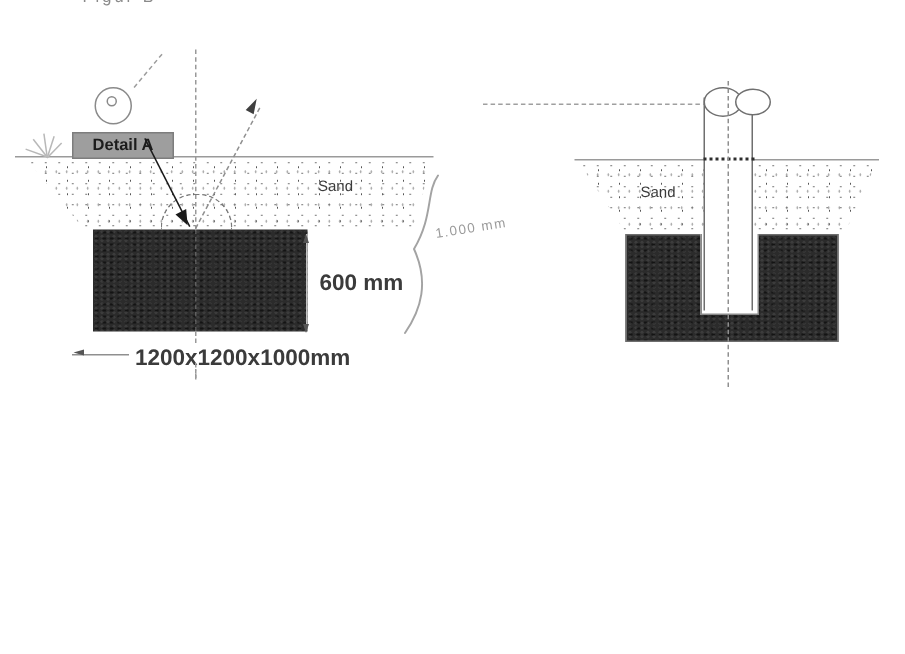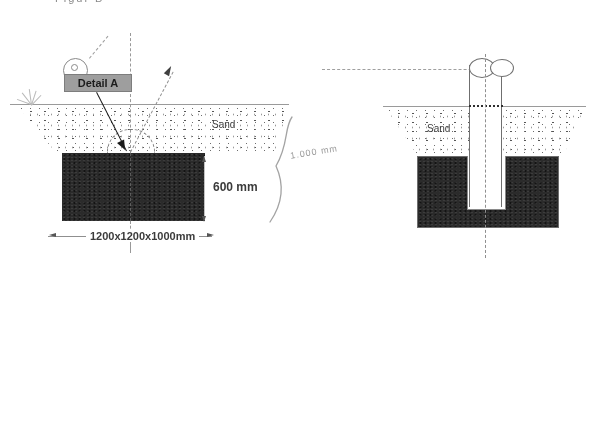--- a/index.html
+++ b/index.html
@@ -69,39 +69,39 @@
          border-bottom:none;border-radius:23px 23px 0 0;"></div>
 
     <div class="dline" style="left:130px;top:152px;width:91px;border-top:1.4px dashed #8f8f8f;transform:rotate(-62deg);"></div>
     <div class="tri" style="left:163px;top:66px;border-left:10px solid #3f3f3f;border-top:3.5px solid transparent;
          border-bottom:3.5px solid transparent;transform:rotate(-62deg);"></div>
 
     <div class="abs" style="left:63px;top:58px;width:23px;height:23px;border:1.5px solid #8a8a8a;border-radius:50%;"></div>
     <div class="abs" style="left:71px;top:64px;width:5px;height:5px;border:1px solid #8a8a8a;border-radius:50%;"></div>
     <div class="dline" style="left:89px;top:58px;width:29px;border-top:1.2px dashed #9d9d9d;transform:rotate(-50deg);"></div>
 
-    <div class="label-plate" style="left:48px;top:74px;width:66px;height:16px;margin-left:16px;">Detail A</div>
+    <div class="label-plate" style="left:48px;top:88px;width:66px;height:16px;">Detail A</div>
 
     <div class="dline" style="left:97px;top:92px;width:66px;border-top:1.6px solid #1a1a1a;transform:rotate(63deg);"></div>
     <div class="tri" style="left:117px;top:143px;border-left:10px solid #1a1a1a;border-top:4px solid transparent;
          border-bottom:4px solid transparent;transform:rotate(63deg);"></div>
 
     <div class="abs" style="left:204px;top:156px;width:0;height:64px;border-left:1px solid #c2c2c2;"></div>
     <div class="tri" style="left:202px;top:153px;border-bottom:6px solid #555;border-left:2.5px solid transparent;
          border-right:2.5px solid transparent;"></div>
     <div class="tri" style="left:202px;top:216px;border-top:6px solid #555;border-left:2.5px solid transparent;
          border-right:2.5px solid transparent;"></div>
-    <div class="dimtext" style="left:213px;top:180px;font-size:12px;">600 mm</div>
+    <div class="dimtext" style="left:213px;top:180px;font-size:15px;">600 mm</div>
 
     <div class="hline" style="left:48px;top:236px;width:164px;border-top-color:#8f8f8f;"></div>
     <div class="tri" style="left:46px;top:233px;border-right:7px solid #555;border-top:2.7px solid transparent;
          border-bottom:2.7px solid transparent;"></div>
     <div class="tri" style="left:207px;top:233px;border-left:7px solid #555;border-top:2.7px solid transparent;
          border-bottom:2.7px solid transparent;"></div>
-    <div class="dimtext" style="left:86px;top:230px;font-size:11px;padding:0 4px;">1200x1200x1000mm</div>
+    <div class="dimtext" style="left:86px;top:230px;font-size:15px;padding:0 4px;">1200x1200x1000mm</div>
     <div class="vdash" style="left:130px;top:242px;height:11px;"></div>
 
     <svg style="left:262px;top:114px;" width="36" height="112" viewBox="0 0 36 112">
       <path d="M30,3 C22,14 27,30 14,52 C24,74 19,92 8,108" fill="none" stroke="#a3a3a3" stroke-width="1.3" stroke-linecap="round"></path>
     </svg>
     <div class="abs" style="left:290px;top:147px;font-size:9px;color:#9a9a9a;transform:rotate(-9deg);letter-spacing:1px;">1.000 mm</div>
   </div>
 
   <div class="abs" style="left:310px;top:0;width:293px;height:280px;">
 

